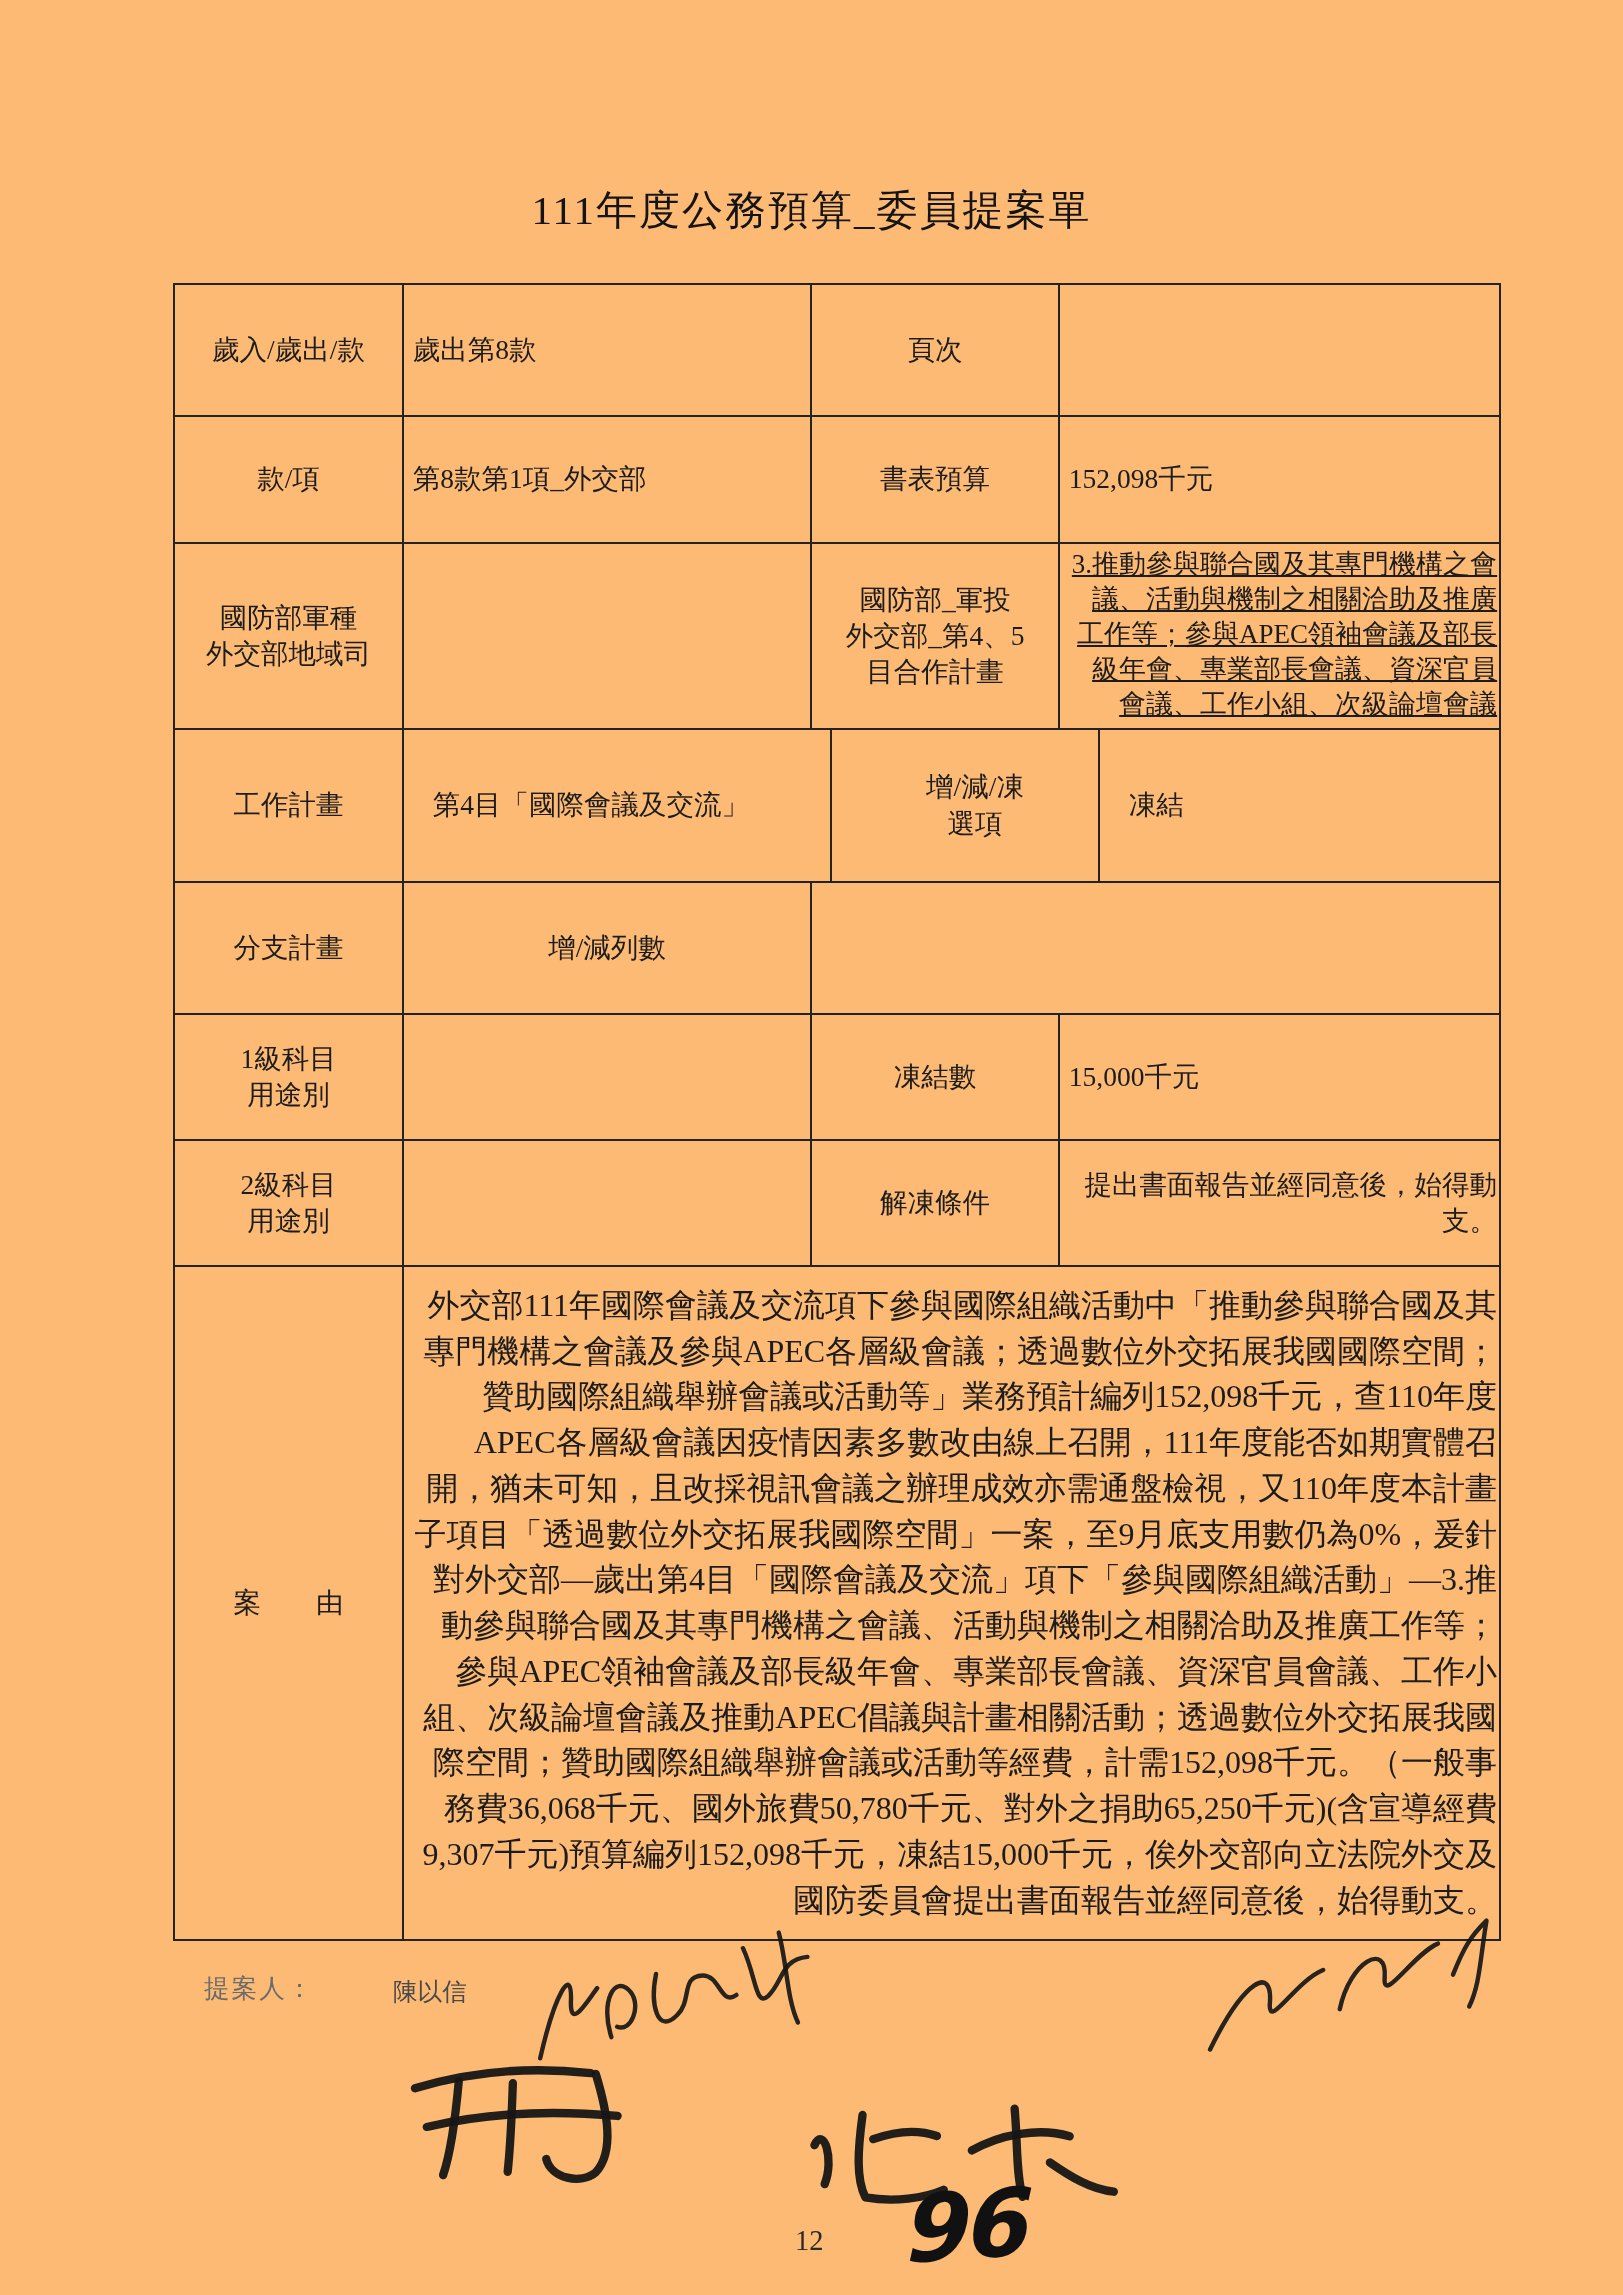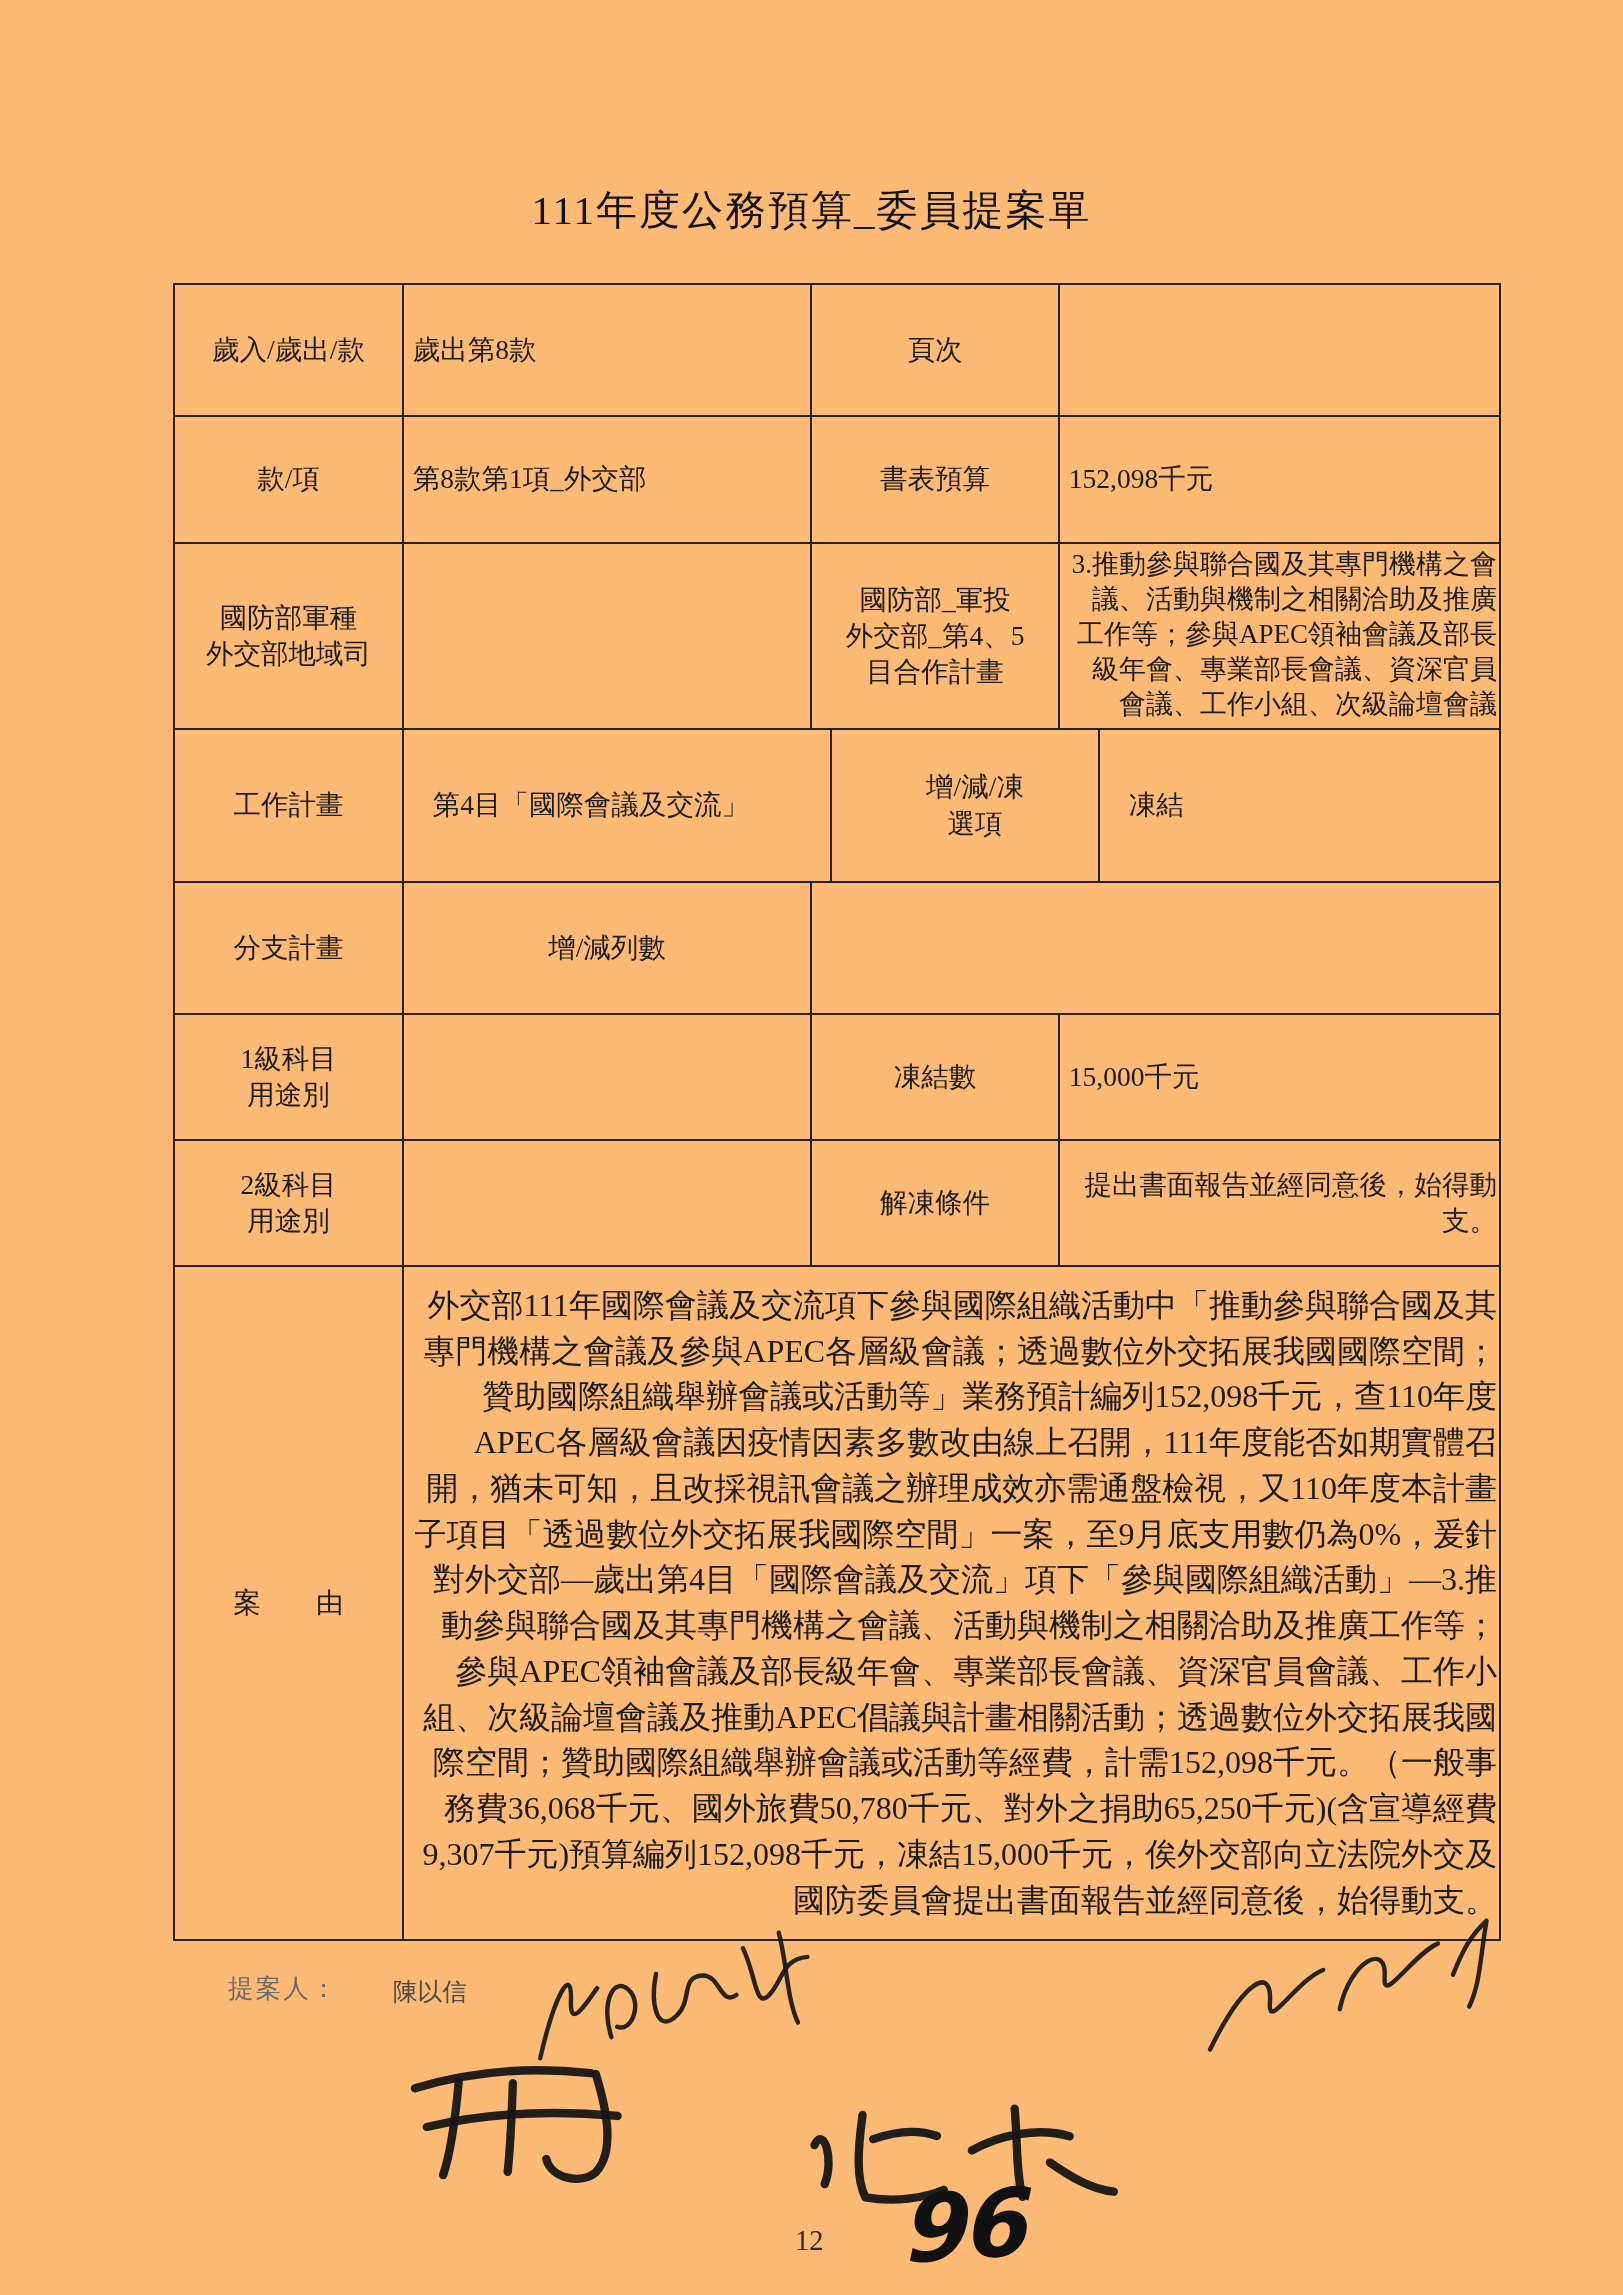--- a/index.html
+++ b/index.html
@@ -52,21 +52,21 @@
     white-space: pre-line;
     padding: 3.9px 4.9px;
   }
   .cell.val {
     align-items: center;
     justify-content: flex-start;
     text-align: right;
     padding: 3.9px 4.9px 3.9px 8.8px;
     white-space: pre-line;
   }
-  .cell.val.top { align-items: flex-start; }
+  .cell.val.top { align-items: flex-start; text-decoration: underline; }
 
   .r1 { height: 132px; }
   .r2 { height: 127px; }
   .r3 { height: 186px; }
   .r4 { height: 153px; gap: 20px; }
   .r5 { height: 132px; }
   .r6 { height: 126px; }
   .r7 { height: 126px; }
   .r8 { height: 672px; }
 
@@ -76,21 +76,21 @@
     align-items: flex-start;
     padding: 6.9px 7.9px 4.9px 9.8px;
     font-size: 32px;
     line-height: 1.43;
     text-align: justify;
   }
   .case-label { letter-spacing: 0; }
 
   .footer-proposer-label {
     position: absolute;
-    left: 228px; top: 1971px;
+    left: 204px; top: 1971px;
     font-size: 25.6px;
     color: #6b6b6b;
     letter-spacing: 2px;
   }
   .footer-proposer-name {
     position: absolute;
     left: 393px; top: 1975px;
     font-size: 24.6px;
     color: #4a4a4a;
   }

